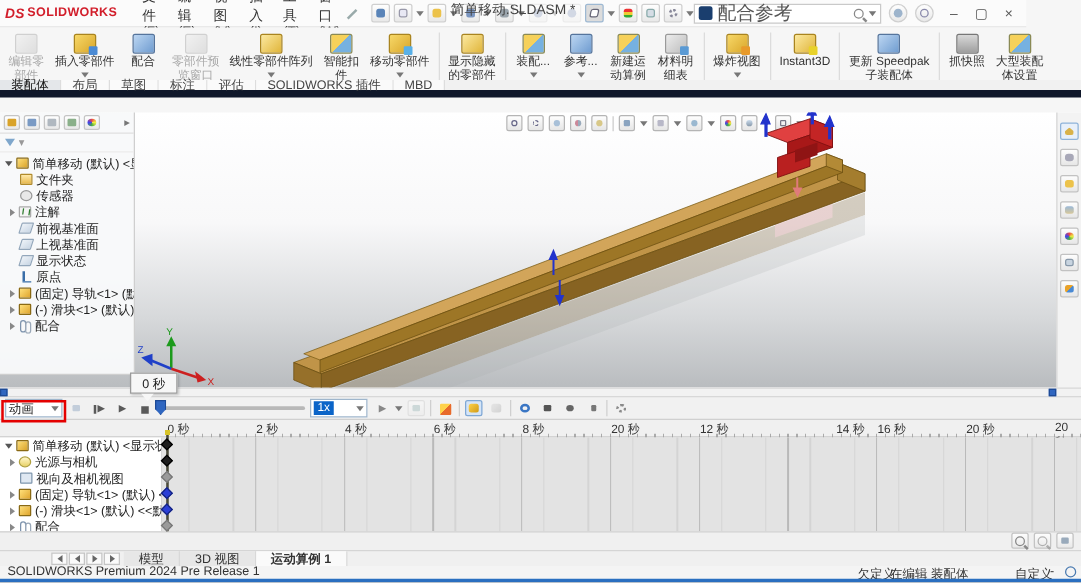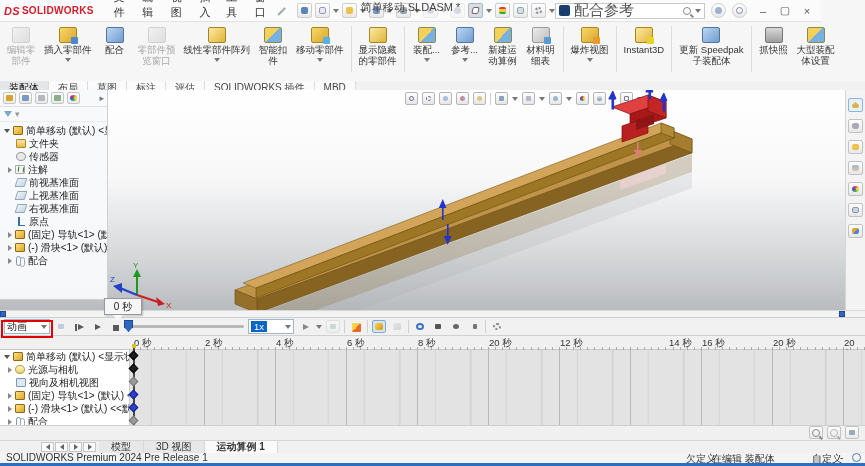--- a/index.html
+++ b/index.html
@@ -42,21 +42,21 @@
   .ric.gold{background:linear-gradient(135deg,#f7d868,#d9a62a);border:1px solid #a9841f;}
   .ric.gold2{background:linear-gradient(135deg,#fce9a0,#e0b53a);border:1px solid #a9841f;}
   .ric.blue{background:linear-gradient(135deg,#bcd6f2,#6f9cd0);border:1px solid #55749c;}
   .ric.gray{background:linear-gradient(135deg,#ececec,#bdbdbd);border:1px solid #9a9a9a;}
   .ric.multi{background:linear-gradient(135deg,#f6d15a 50%,#76b1e0 50%);border:1px solid #8a8a55;}
   .ric.cam{background:linear-gradient(#d8d8d8,#9f9f9f);border:1px solid #777;}
   .ric .mini{position:absolute;right:-2px;bottom:-2px;width:7px;height:7px;background:#e43;border-radius:1px;}
   .rsep{width:1px;height:46px;background:#dcdcdc;margin:1px 3px;}
 
   
-  .tabrow{left:0;top:81px;width:865px;height:14px;background:#f1f1f1;border-bottom:1px solid #0f172a;display:flex;align-items:stretch;font-size:10px;}
+  .tabrow{left:0;top:64px;width:865px;height:14px;background:#f1f1f1;border-bottom:6px solid #0f172a;display:flex;align-items:stretch;font-size:10px;}
   .ctab{padding:1px 9px;border-right:1px solid #ddd;color:#444;background:#fafafa;display:flex;align-items:center;}
   .ctab.active{background:#e4e7ea;color:#111;}
 
   
   .viewport{left:0;top:90px;width:865px;height:220px;
     background:linear-gradient(180deg,#ffffff 0%,#f8f8f9 40%,#d6d8da 75%,#b9bcbf 100%);}
   .headsup{left:405px;top:92px;display:flex;align-items:center;gap:4px;}
   .huchip{width:13px;height:13px;border:1px solid #b5b5b5;border-radius:2px;background:linear-gradient(#fefefe,#e6e6e6);position:relative;}
   .huchip .c{position:absolute;inset:3px;border-radius:50%;}
   .husep{width:1px;height:12px;background:#ccc;}
@@ -529,21 +529,21 @@
       <div class="trow ind1">
         <span class="ticon plane"></span>
         <span>前视基准面</span>
       </div>
       <div class="trow ind1">
         <span class="ticon plane"></span>
         <span>上视基准面</span>
       </div>
       <div class="trow ind1">
         <span class="ticon plane"></span>
-        <span>右视基准面</span>
+        <span>显示状态</span>
       </div>
       <div class="trow ind1">
         <span class="ticon origin"></span>
         <span>原点</span>
       </div>
       <div class="trow" style="padding-left:8px;">
         <span class="tri-r"></span>
         <span class="ticon part"></span>
         <span>(固定) 导轨&lt;1&gt; (默认) &lt;&lt;默认&gt;_</span>
       </div>

